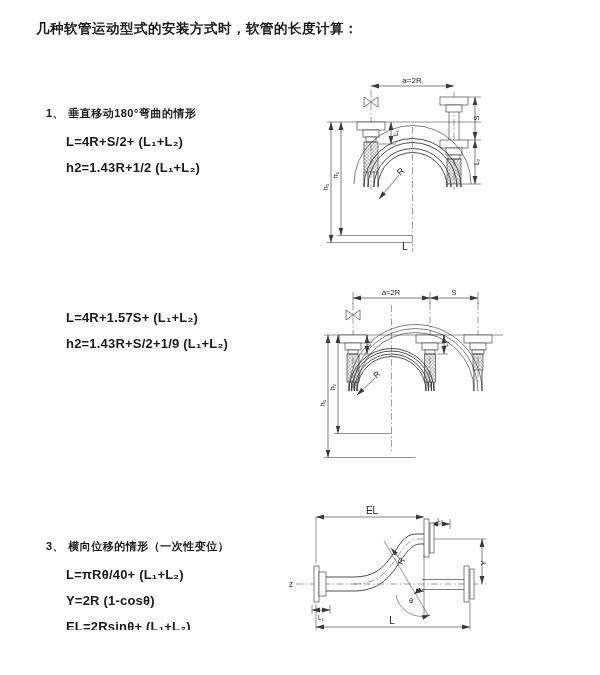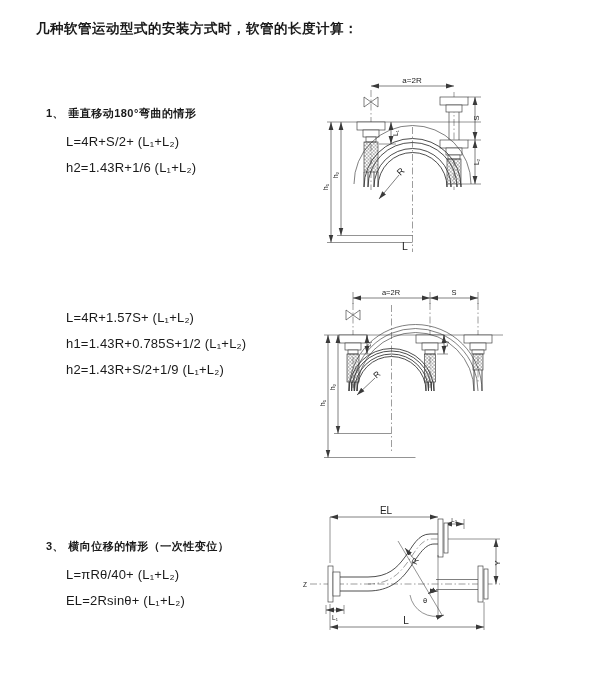--- a/index.html
+++ b/index.html
@@ -2,55 +2,55 @@
 <html><head>
 <meta charset="utf-8">
 <style>
   html,body{margin:0;padding:0;}
   body{background:#ffffff;font-family:"Liberation Sans","DejaVu Sans",sans-serif;color:#1a1a1a;}
   .page{position:relative;width:600px;height:630px;background:#ffffff;overflow:hidden;}
   .doc-title{position:absolute;left:36px;top:20px;font-size:13.5px;font-weight:700;letter-spacing:0.5px;white-space:nowrap;}
   .section{position:absolute;left:46px;width:290px;}
   .sec-heading{font-size:11px;font-weight:700;letter-spacing:0.5px;white-space:nowrap;margin-bottom:8px;}
   .sec-heading .num{margin-right:4px;}
-  .formula{font-size:13px;font-weight:400;margin-left:20px;line-height:26px;white-space:nowrap;letter-spacing:0.2px;}
+  .formula{font-size:13px;font-weight:700;margin-left:20px;line-height:26px;white-space:nowrap;letter-spacing:0.2px;}
   .diagram{position:absolute;}
   svg{display:block;}
   svg text{fill:#222;font-family:"Liberation Sans","DejaVu Sans",sans-serif;}
   .thin{stroke-width:0.55;}
   .hose{stroke-width:0.9;}
   .dim{stroke-width:0.65;}
   .cl{stroke-width:0.5;stroke-dasharray:7 2.5 1.5 2.5;}
 </style>
 </head>
 <body>
 
 <div class="page">
 
   <div class="doc-title">几种软管运动型式的安装方式时，软管的长度计算：</div>
 
   <div class="section" style="top:106px">
     <div class="sec-heading">
       <span class="num">1、</span><span>垂直移动180°弯曲的情形</span>
     </div>
     <div class="formula">L=4R+S/2+ (L₁+L₂)</div>
-    <div class="formula">h2=1.43R+1/6 (L₁+L₂)</div>
+    <div class="formula">h2=1.43R+1/2 (L₁+L₂)</div>
   </div>
 
   <div class="section" style="top:305px">
     <div class="formula">L=4R+1.57S+ (L₁+L₂)</div>
-    <div class="formula">h1=1.43R+0.785S+1/2 (L₁+L₂)</div>
     <div class="formula">h2=1.43R+S/2+1/9 (L₁+L₂)</div>
   </div>
 
   <div class="section" style="top:539px">
     <div class="sec-heading">
       <span class="num">3、</span><span>横向位移的情形（一次性变位）</span>
     </div>
     <div class="formula">L=πRθ/40+ (L₁+L₂)</div>
+    <div class="formula">Y=2R (1-cosθ)</div>
     <div class="formula">EL=2Rsinθ+ (L₁+L₂)</div>
   </div>
 
   <div class="diagram" style="left:309px;top:72px">
     <svg width="270" height="185" viewBox="0 0 270 185">
       <defs>
         <pattern id="braid1" width="3.5" height="3.5" patternUnits="userSpaceOnUse">
           <path d="M0,3.5 L3.5,0 M0,0 L3.5,3.5" stroke="#666" stroke-width="0.45"></path>
         </pattern>
         <marker id="m1e" markerWidth="9" markerHeight="6" refX="8" refY="3" orient="auto" markerUnits="userSpaceOnUse">
@@ -236,21 +236,21 @@
       <text x="88" y="12" font-size="7.5" text-anchor="middle">a=2R</text>
       <text x="151" y="12" font-size="7.5" text-anchor="middle">S</text>
       <text x="68" y="61" font-size="6" text-anchor="middle" transform="rotate(-90 68,61)">L₁</text>
       <text x="145" y="61" font-size="6" text-anchor="middle" transform="rotate(-90 145,61)">L₂</text>
       <text x="22" y="120" font-size="7" text-anchor="middle" transform="rotate(-90 22,120)">h₁</text>
       <text x="32" y="104" font-size="7" text-anchor="middle" transform="rotate(-90 32,104)">h₂</text>
       <text x="75" y="94" font-size="8.5" text-anchor="middle" transform="rotate(-42 75,93)">R</text>
     </svg>
   </div>
 
-  <div class="diagram" style="left:298px;top:503px">
+  <div class="diagram" style="left:284px;top:503px">
     <svg width="300" height="140" viewBox="0 0 300 140">
       <defs>
         <marker id="m3e" markerWidth="9" markerHeight="6" refX="8" refY="3" orient="auto" markerUnits="userSpaceOnUse">
             <path d="M0,0.6 L8,3 L0,5.4 Z" fill="#3a3a3a"></path>
           </marker>
         <marker id="m3s" markerWidth="9" markerHeight="6" refX="0" refY="3" orient="auto" markerUnits="userSpaceOnUse">
             <path d="M8,0.6 L0,3 L8,5.4 Z" fill="#3a3a3a"></path>
           </marker>
       </defs>
       <g stroke="#3a3a3a" fill="none">

